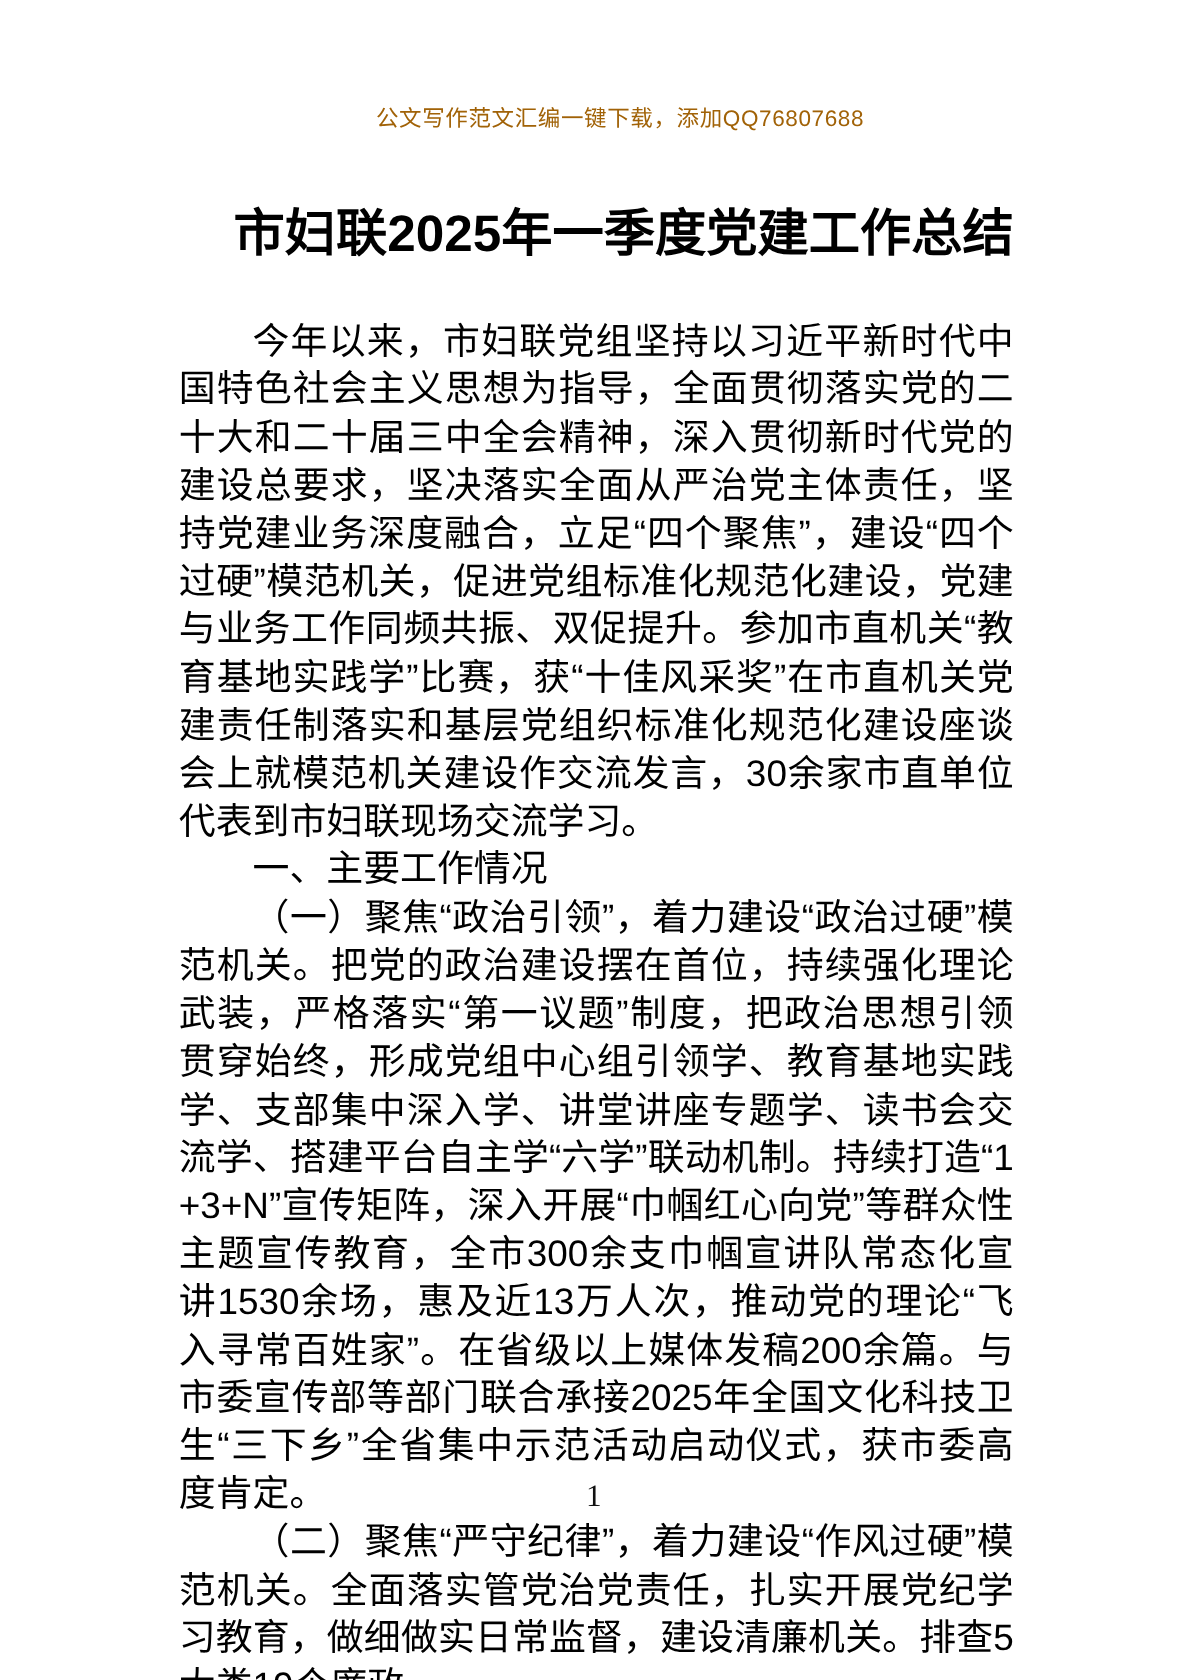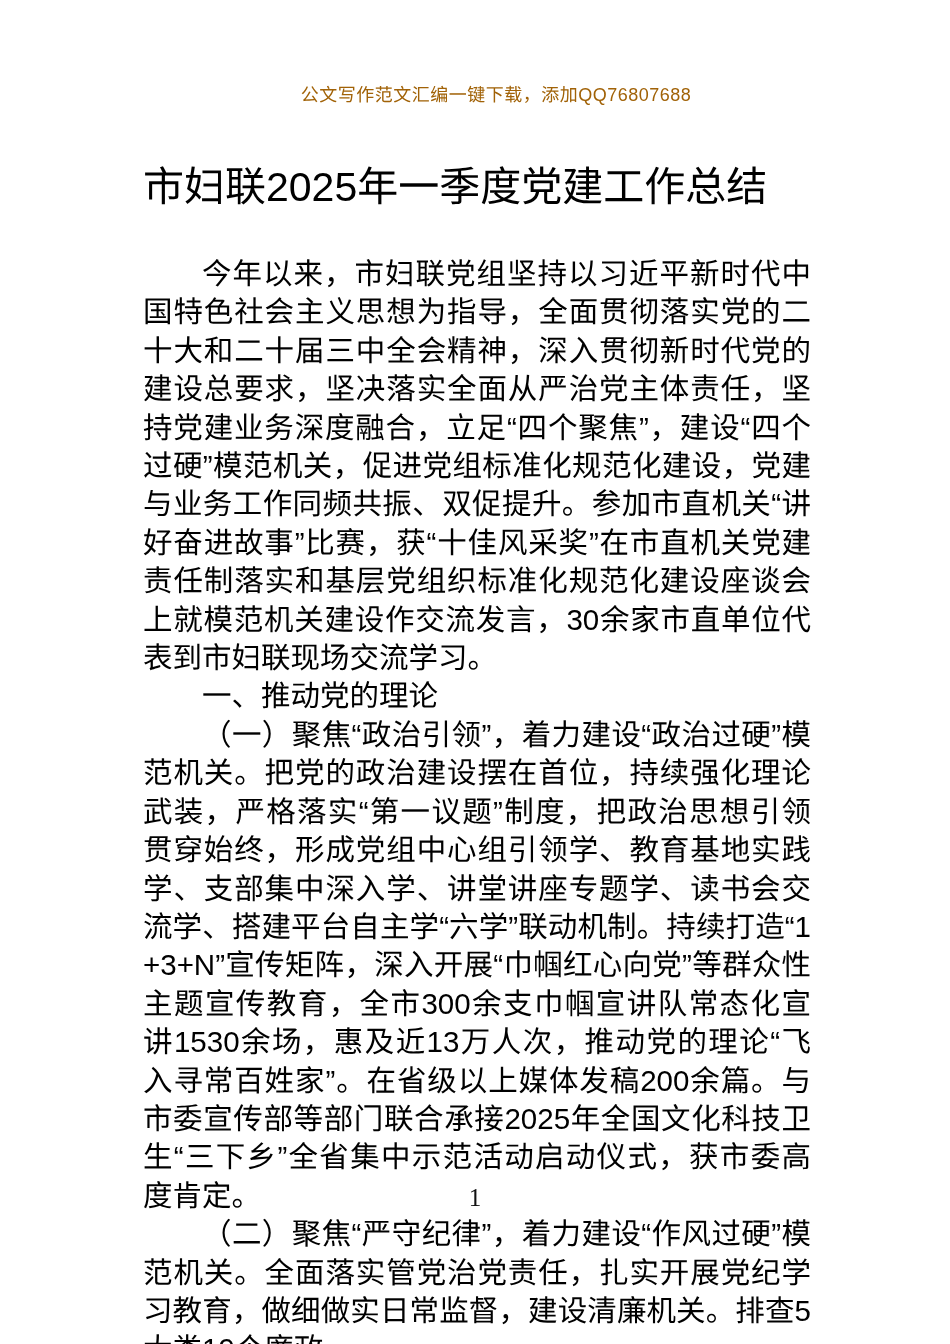--- a/index.html
+++ b/index.html
@@ -46,22 +46,22 @@
     top: 0;
     left: 143px;
     width: 668px;
   }
 
   .doc-title {
     margin: 0;
     padding: 0;
     font-size: 41px;
     line-height: 48px;
-    font-weight: 400;
-    text-align: left;
+    font-weight: 700;
+    text-align: right;
     letter-spacing: 0px;
     margin-top: 163px;
     white-space: nowrap;
   }
 
   .para {
     margin: 0;
     padding: 0;
     font-size: 29.5px;
     line-height: 38.4px;
@@ -94,23 +94,23 @@
 <body>
 
 <div class="page">
 
   <div class="promo-header">公文写作范文汇编一键下载，添加QQ76807688</div>
 
   <div class="doc-body">
 
     <h1 class="doc-title">市妇联2025年一季度党建工作总结</h1>
 
-    <p class="para first-para">今年以来，市妇联党组坚持以习近平新时代中国特色社会主义思想为指导，全面贯彻落实党的二十大和二十届三中全会精神，深入贯彻新时代党的建设总要求，坚决落实全面从严治党主体责任，坚持党建业务深度融合，立足“四个聚焦”，建设“四个过硬”模范机关，促进党组标准化规范化建设，党建与业务工作同频共振、双促提升。参加市直机关“讲好奋进故事”比赛，获“十佳风采奖”在市直机关党建责任制落实和基层党组织标准化规范化建设座谈会上就模范机关建设作交流发言，30余家市直单位代表到市妇联现场交流学习。</p>
+    <p class="para first-para">今年以来，市妇联党组坚持以习近平新时代中国特色社会主义思想为指导，全面贯彻落实党的二十大和二十届三中全会精神，深入贯彻新时代党的建设总要求，坚决落实全面从严治党主体责任，坚持党建业务深度融合，立足“四个聚焦”，建设“四个过硬”模范机关，促进党组标准化规范化建设，党建与业务工作同频共振、双促提升。参加市直机关“教育基地实践学”比赛，获“十佳风采奖”在市直机关党建责任制落实和基层党组织标准化规范化建设座谈会上就模范机关建设作交流发言，30余家市直单位代表到市妇联现场交流学习。</p>
 
-    <p class="para">一、推动党的理论</p>
+    <p class="para">一、主要工作情况</p>
 
     <p class="para">（一）聚焦“政治引领”，着力建设“政治过硬”模范机关。把党的政治建设摆在首位，持续强化理论武装，严格落实“第一议题”制度，把政治思想引领贯穿始终，形成党组中心组引领学、教育基地实践学、支部集中深入学、讲堂讲座专题学、读书会交流学、搭建平台自主学“六学”联动机制。持续打造“1+3+N”宣传矩阵，深入开展“巾帼红心向党”等群众性主题宣传教育，全市300余支巾帼宣讲队常态化宣讲1530余场，惠及近13万人次，推动党的理论“飞入寻常百姓家”。在省级以上媒体发稿200余篇。与市委宣传部等部门联合承接2025年全国文化科技卫生“三下乡”全省集中示范活动启动仪式，获市委高度肯定。</p>
 
     <p class="para">（二）聚焦“严守纪律”，着力建设“作风过硬”模范机关。全面落实管党治党责任，扎实开展党纪学习教育，做细做实日常监督，建设清廉机关。排查5大类19个廉政</p>
 
   </div>
 
   <div class="page-number">1</div>
 
 </div>

